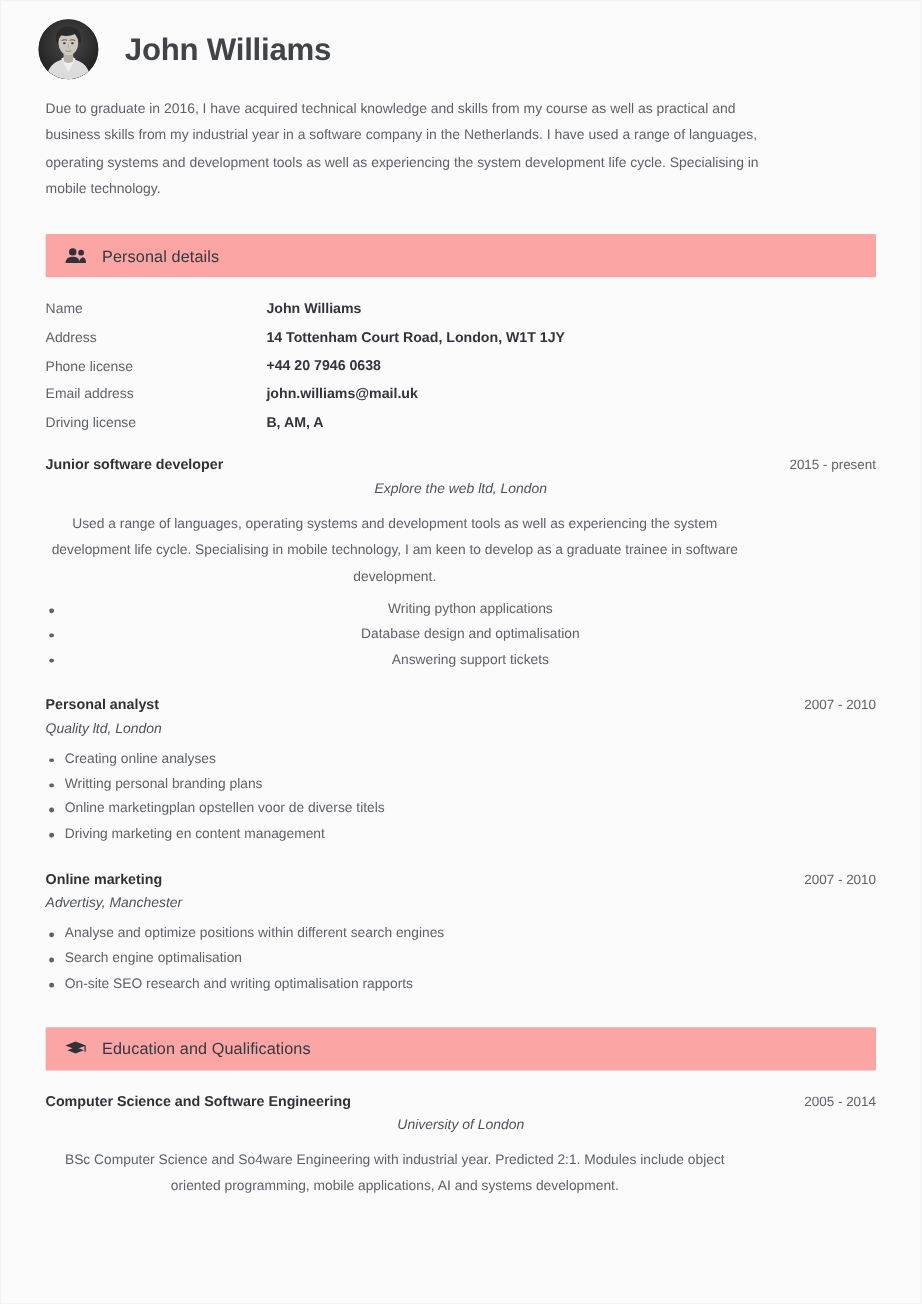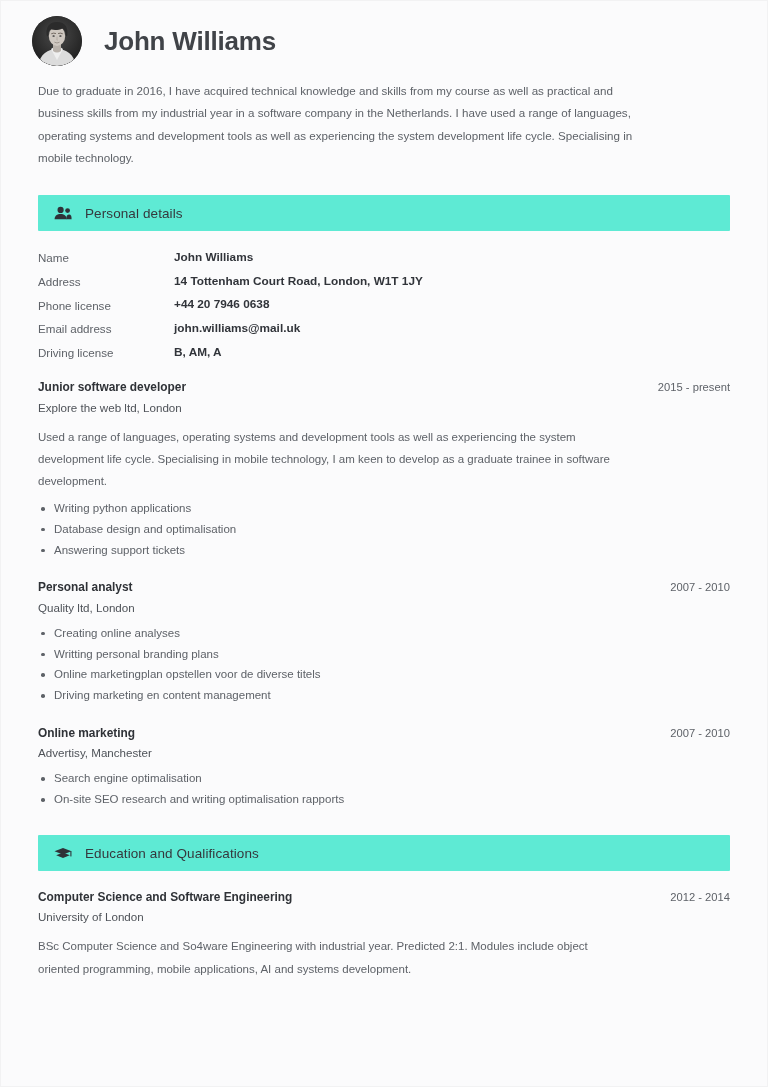--- a/index.html
+++ b/index.html
@@ -70,21 +70,21 @@
   }
 
   
   .section-bar {
     display: flex;
     align-items: center;
     gap: 13px;
     height: 36px;
     margin: 26px 38px 0 38px;
     padding: 0 16px;
-    background: #5eead4;
+    background: #fca5a5;
     border-radius: 1px;
   }
   .section-bar .sec-icon {
     display: flex;
     align-items: center;
     justify-content: center;
     width: 18px;
     height: 18px;
     color: #2f3238;
     flex: 0 0 auto;
@@ -98,38 +98,39 @@
   }
 
   
   .details {
     margin: 18px 38px 0 38px;
   }
   .detail-row {
     display: flex;
     align-items: center;
     margin-bottom: 6px;
+    gap: 48px;
   }
   .detail-label {
     flex: 0 0 136px;
     font-size: 11.6px;
     color: #5e6268;
     line-height: 1.5;
   }
   .detail-value {
     font-size: 11.8px;
     font-weight: 700;
     color: #31343a;
     line-height: 1.5;
   }
 
   
   .entries { margin: 0 38px; }
   .entry { margin-top: 20px; }
-  .entry:first-child { margin-top: 18px; }
+  .entry:first-child { margin-top: 18px; text-align: center; }
 
   .entry-head {
     display: flex;
     align-items: baseline;
     justify-content: space-between;
     gap: 16px;
   }
   .entry-title {
     font-size: 11.9px;
     font-weight: 700;
@@ -137,20 +138,21 @@
     line-height: 1.45;
   }
   .entry-date {
     font-size: 11.2px;
     color: #5e6268;
     white-space: nowrap;
     line-height: 1.45;
   }
   .entry-sub {
     font-size: 11.6px;
+    font-style: italic;
     color: #4e5258;
     line-height: 1.65;
     margin-top: 1px;
   }
   .entry-desc {
     margin: 9px 0 0 0;
     padding-right: 110px;
     font-size: 11.5px;
     line-height: 1.92;
     color: #5e6268;
@@ -290,20 +292,21 @@
       </ul>
     </div>
 
     <div class="entry">
       <div class="entry-head">
         <div class="entry-title">Online marketing</div>
         <div class="entry-date">2007 - 2010</div>
       </div>
       <div class="entry-sub">Advertisy, Manchester</div>
       <ul class="entry-bullets">
+        <li>Analyse and optimize positions within different search engines</li>
         <li>Search engine optimalisation</li>
         <li>On-site SEO research and writing optimalisation rapports</li>
       </ul>
     </div>
 
   </div>
 
   <div class="section-bar">
     <span class="sec-icon">
       <svg width="18" height="15" viewBox="0 0 18 15" xmlns="http://www.w3.org/2000/svg" aria-hidden="true">
@@ -313,21 +316,21 @@
       </svg>
     </span>
     <span class="section-title">Education and Qualifications</span>
   </div>
 
   <div class="entries">
 
     <div class="entry">
       <div class="entry-head">
         <div class="entry-title">Computer Science and Software Engineering</div>
-        <div class="entry-date">2012 - 2014</div>
+        <div class="entry-date">2005 - 2014</div>
       </div>
       <div class="entry-sub">University of London</div>
       <p class="entry-desc">BSc Computer Science and So4ware Engineering with industrial year. Predicted 2:1. Modules include object oriented programming, mobile applications, AI and systems development.</p>
     </div>
 
   </div>
 
 </div>
 
 </body></html>

